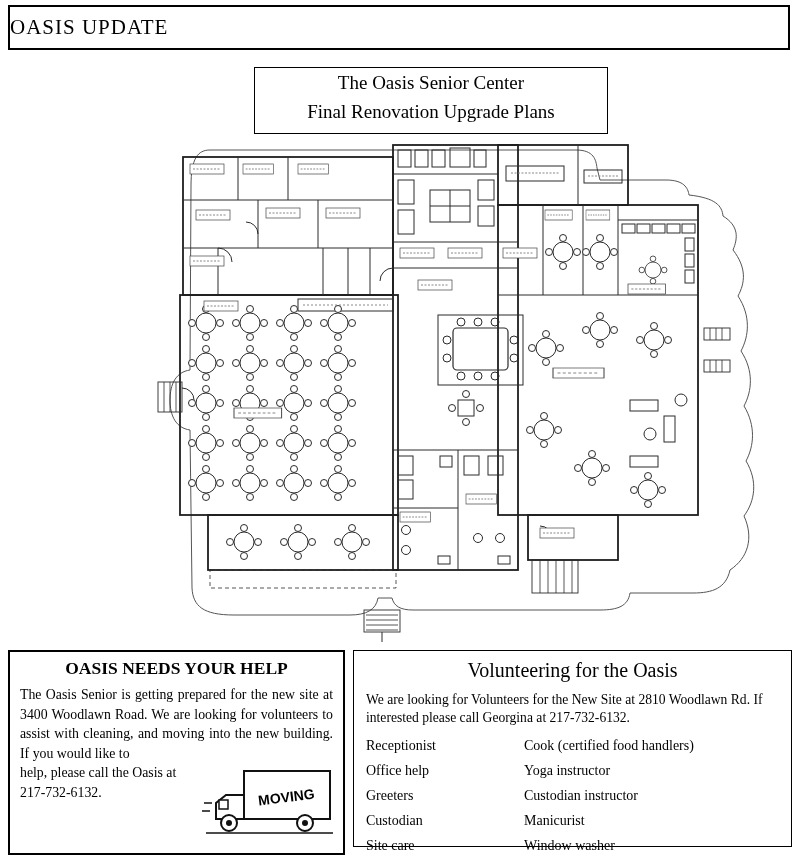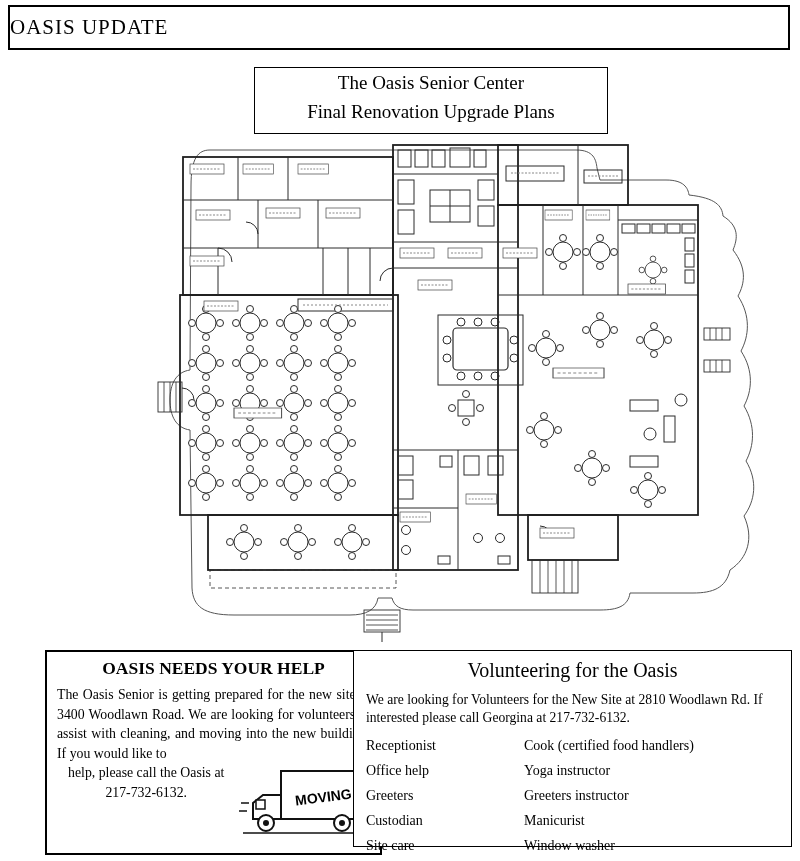--- a/index.html
+++ b/index.html
@@ -14,24 +14,24 @@
   #header-box .t{font-size:21px;letter-spacing:1px;line-height:41px;}
 
   
   #plan-title-box{left:254px;top:67px;width:354px;height:67px;border-width:1.5px;}
   #plan-title-box .t{text-align:center;font-size:19px;line-height:29px;}
 
   
   #floor-plan-wrap{position:absolute;left:148px;top:138px;width:630px;height:508px;}
 
   
-  #help-box{left:8px;top:650px;width:337px;height:205px;border-width:2px;padding:4px 10px 6px 10px;margin-left:37px;}
+  #help-box{left:8px;top:650px;width:337px;height:205px;border-width:2px;padding:4px 10px 6px 10px;}
   #help-box h2{margin:2px 0 6px 0;text-align:center;font-size:17.5px;font-weight:bold;}
   .help-body{font-size:13.8px;line-height:1.42;text-align:justify;margin:0;}
-  .help-body-2{font-size:13.8px;line-height:1.42;margin:0;width:57%;text-align:center;}
+  .help-body-2{font-size:13.8px;line-height:1.42;margin:0;width:57%;text-align:left;}
   #truck{position:absolute;right:6px;bottom:6px;}
 
   
   #volunteer-box{left:353px;top:650px;width:439px;height:197px;border-width:1.5px;padding:4px 12px;}
   #volunteer-box h2{margin:4px 0 9px 0;text-align:center;font-size:20px;font-weight:normal;}
   .vol-intro{font-size:13.6px;line-height:1.35;margin:0 0 10px 0;}
   .vol-row{display:grid;grid-template-columns:158px 1fr;font-size:14px;margin-bottom:9px;}
   .vol-row span{display:block;}
 </style>
 </head>
@@ -273,21 +273,21 @@
     <div class="vol-row">
       <span>Receptionist</span>
       <span>Cook (certified food handlers)</span>
     </div>
     <div class="vol-row">
       <span>Office help</span>
       <span>Yoga instructor</span>
     </div>
     <div class="vol-row">
       <span>Greeters</span>
-      <span>Greeters instructor</span>
+      <span>Custodian instructor</span>
     </div>
     <div class="vol-row">
       <span>Custodian</span>
       <span>Manicurist</span>
     </div>
     <div class="vol-row">
       <span>Site care</span>
       <span>Window washer</span>
     </div>
   </div>

